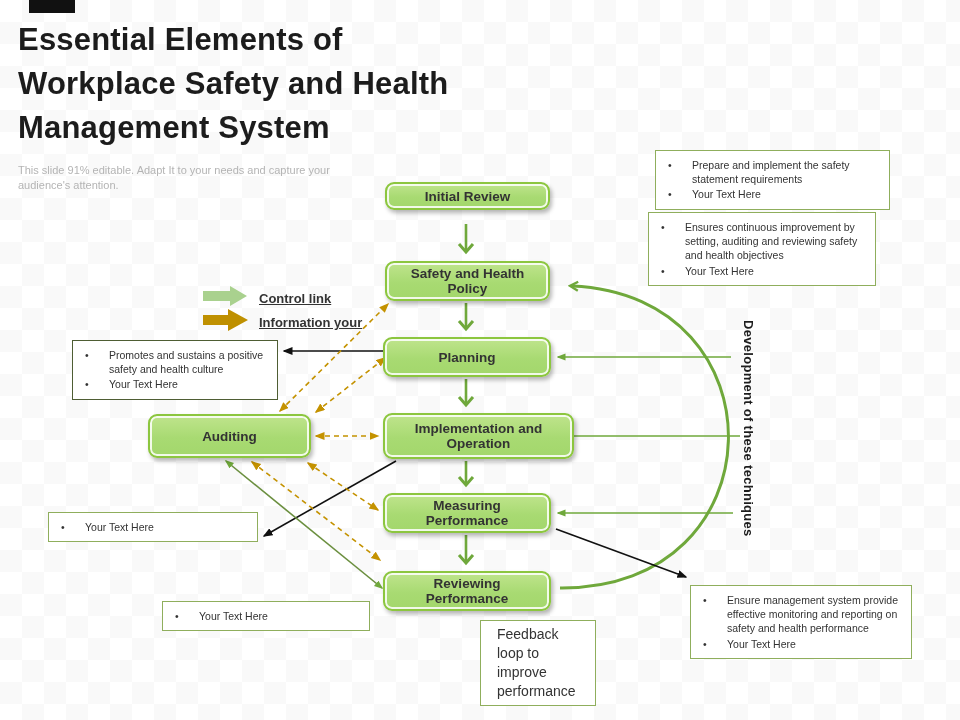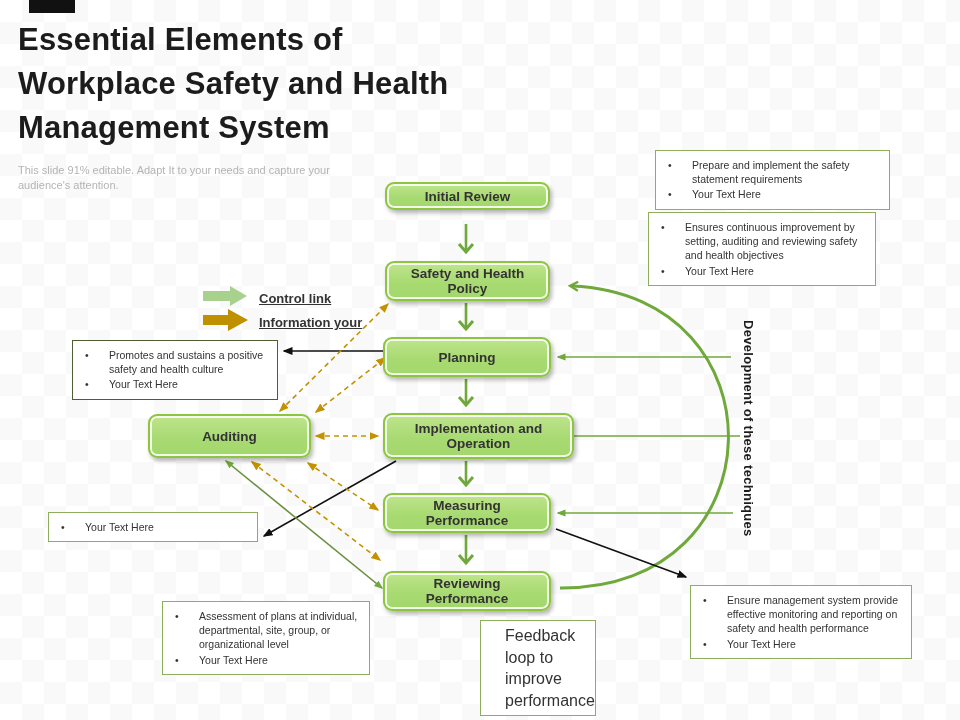--- a/index.html
+++ b/index.html
@@ -28,21 +28,21 @@
   .note{
     position:absolute;background:#fff;border:1px solid #8fae5c;box-sizing:border-box;
     font-size:10.5px;color:#333;line-height:1.35;padding:6px 6px 6px 0;
   }
   .note.dark{border-color:#4e5d33;}
   .note ul{margin:0;padding:0;list-style:none;}
   .note li{position:relative;padding-left:36px;margin:1px 0;}
   .note li::before{content:"•";position:absolute;left:12px;top:0;color:#333;}
   .plain-note{
     position:absolute;background:#fff;border:1px solid #8fae5c;box-sizing:border-box;
-    font-size:16px;color:#333;line-height:1.35;padding:4px 24px;
+    font-size:14px;color:#333;line-height:1.35;padding:4px 16px;
   }
   .legend-label{position:absolute;font-size:13px;font-weight:bold;color:#333;text-decoration:underline;}
   .curve-label{
     position:absolute;left:741px;top:320px;height:224px;
     writing-mode:vertical-rl;font-size:13px;font-weight:bold;color:#1d1d1d;letter-spacing:0.3px;
   }
   svg.overlay{position:absolute;left:0;top:0;pointer-events:none;}
 </style>
 </head>
 <body>
@@ -142,21 +142,20 @@
       <li>Your Text Here</li>
     </ul>
   </div>
   <div class="note" style="left:48px;top:512px;width:210px;">
     <ul>
       <li>Your Text Here</li>
     </ul>
   </div>
   <div class="note" style="left:162px;top:601px;width:208px;">
     <ul>
-      <li>Assessment of plans at individual, departmental, site, group, or organizational level</li>
       <li>Your Text Here</li>
     </ul>
   </div>
   <div class="note" style="left:690px;top:553px;width:222px;margin-top:32px;">
     <ul>
       <li>Ensure management system provide effective monitoring and reporting on safety and health performance</li>
       <li>Your Text Here</li>
     </ul>
   </div>
 

